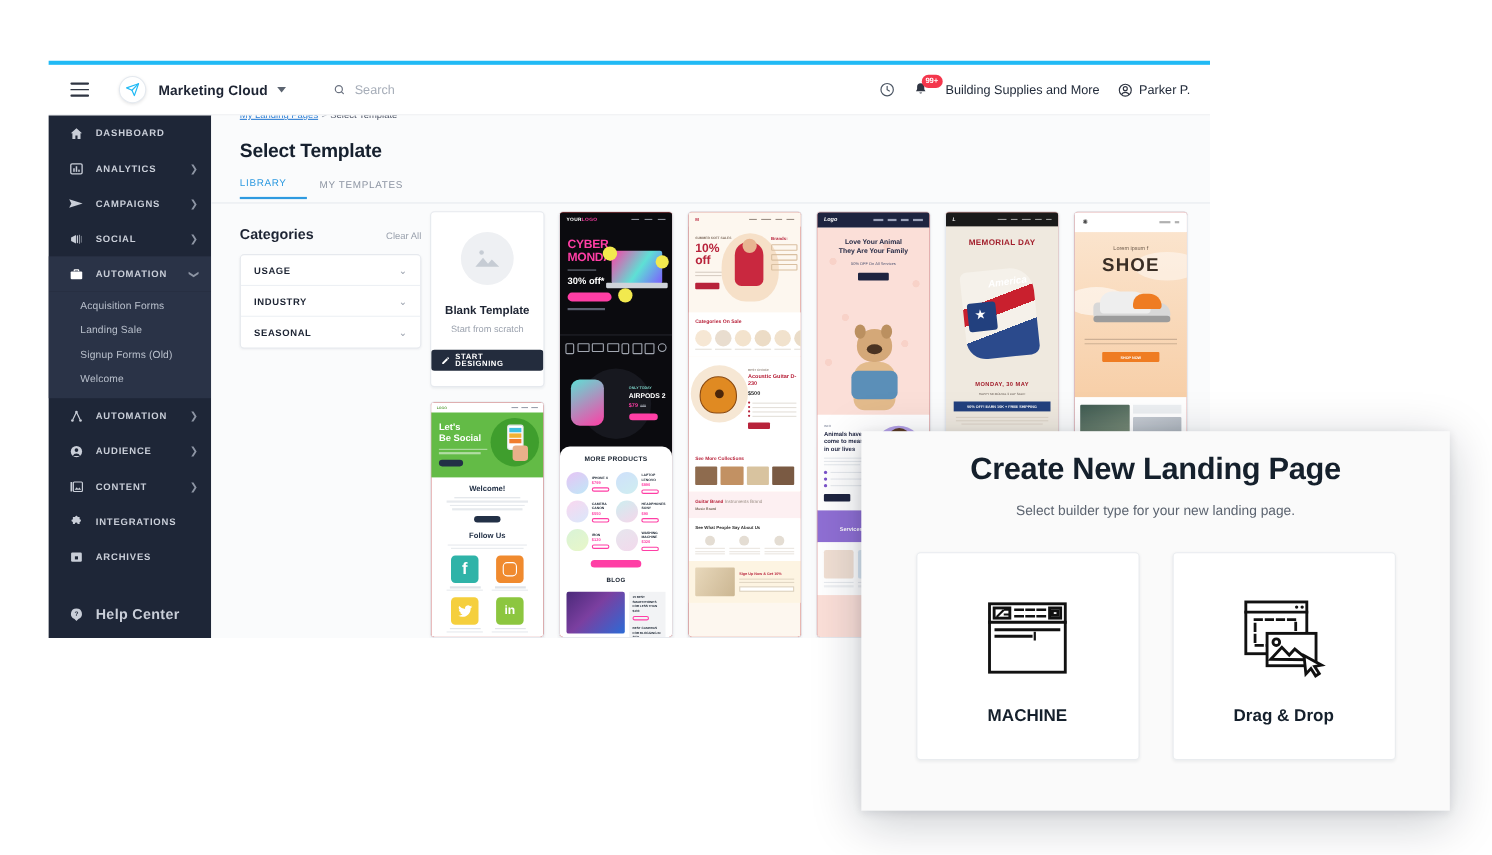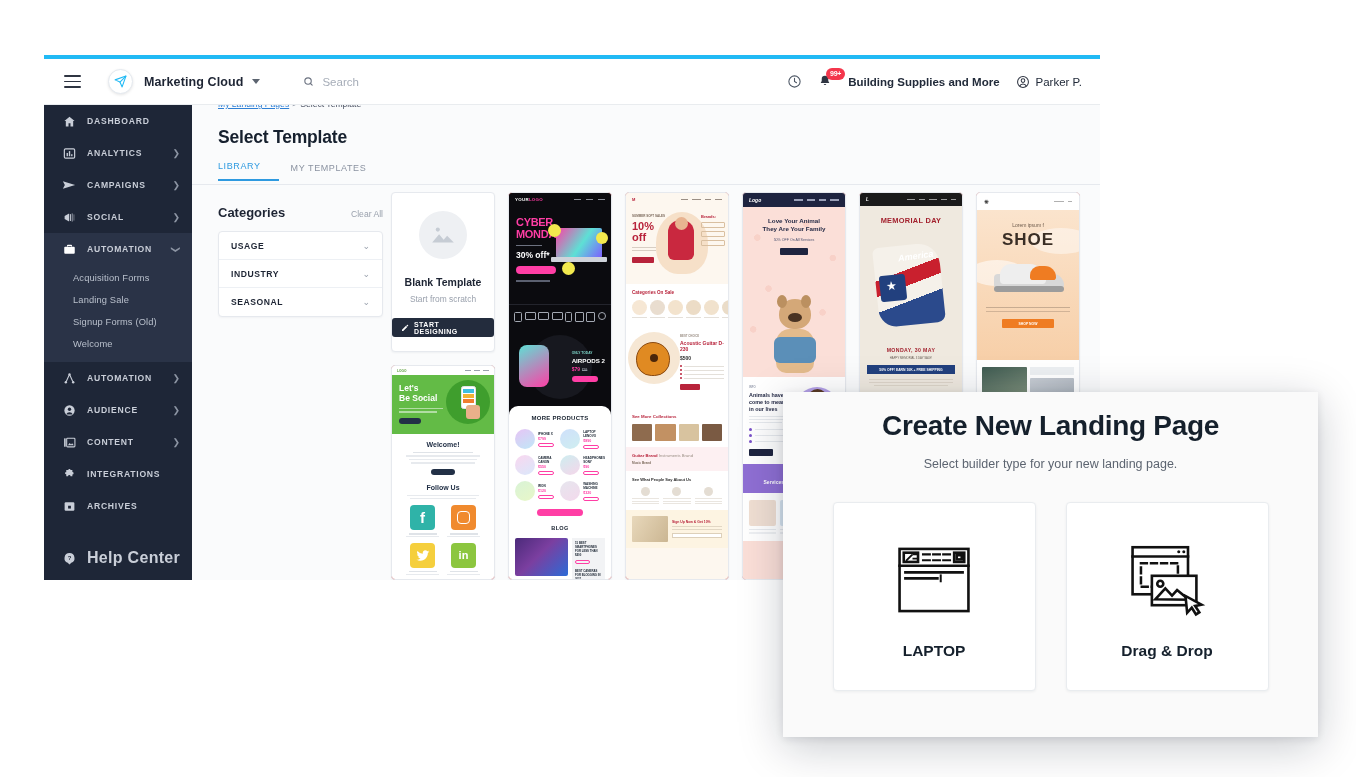--- a/index.html
+++ b/index.html
@@ -65,21 +65,21 @@
     display: flex; align-items: center; gap: 16px;
   }
   .bell-wrap { position: relative; display: flex; align-items: center; }
   .badge {
     position: absolute; left: 8px; top: -6px;
     min-width: 19px; height: 12px; padding: 0 3px;
     background: #f4364c; color: #fff; border-radius: 7px;
     font-size: 7px; font-weight: 700; line-height: 12px; text-align: center;
     letter-spacing: -.2px;
   }
-  .account-name { font-size: 11.5px; color: #222b3a; font-weight: 700; }
+  .account-name { font-size: 11.5px; color: #222b3a; font-weight: 400; }
   .user-wrap { display: flex; align-items: center; gap: 6px; }
   .user-name { font-size: 11.5px; color: #222b3a; }
 
   
   .sidebar {
     position: absolute; left: 0; top: 50px;
     width: 148px; height: 475px;
     background: #1e2637;
     overflow: hidden;
   }
@@ -109,21 +109,21 @@
     height: 22px; display: flex; align-items: center;
     padding-left: 29px; cursor: pointer;
   }
   .subnav-label { font-size: 9.3px; color: #b9c0cc; letter-spacing: .15px; }
 
   .help-center {
     position: absolute; left: 0; bottom: 8px; width: 100%;
     display: flex; align-items: center; padding-left: 18px; height: 28px;
     cursor: pointer;
   }
-  .help-label { font-size: 16px; font-weight: 700; color: #c9ced8; letter-spacing: .3px; }
+  .help-label { font-size: 13px; font-weight: 700; color: #c9ced8; letter-spacing: .3px; }
 
   
   .main {
     position: absolute; left: 148px; top: 50px;
     width: 908px; height: 475px;
     background: #fafbfc;
     overflow: hidden;
   }
   .breadcrumb {
     position: absolute; left: 26px; top: -6px;
@@ -1024,21 +1024,21 @@
             <rect x="14" y="17.5" width="17" height="11"></rect>
             <path d="M17.5 26.5l6-6M25.5 19.5h4M25.5 24.5h4" stroke-width="2.2"></path>
             <path d="M37 19.5h8M37 26.5h8M49 19.5h8M49 26.5h8M61 19.5h8M61 26.5h8" stroke-width="2.6"></path>
             <rect x="74" y="17.5" width="12" height="11"></rect>
             <rect x="77" y="20.5" width="6" height="5"></rect>
             <path d="M16 41h68" stroke-width="3.2"></path>
             <path d="M16 48h38" stroke-width="3.2"></path>
             <path d="M58 44.5v7" stroke-width="2.4"></path>
           </svg>
         </div>
-        <div class="option-label">LAPTOP</div>
+        <div class="option-label">MACHINE</div>
       </div>
 
       <div class="option-card">
         <div class="option-icon">
           <svg width="84" height="84" viewBox="0 0 100 100" fill="none" stroke="#111" stroke-width="3.1" stroke-linecap="square">
             <rect x="9" y="11" width="66" height="56"></rect>
             <path d="M9 22h66"></path>
             <circle cx="64" cy="16.5" r="1.8" fill="#111" stroke="none"></circle>
             <circle cx="70" cy="16.5" r="1.8" fill="#111" stroke="none"></circle>
             <rect x="19" y="30" width="44" height="28" stroke-dasharray="7 5" stroke-width="3"></rect>

